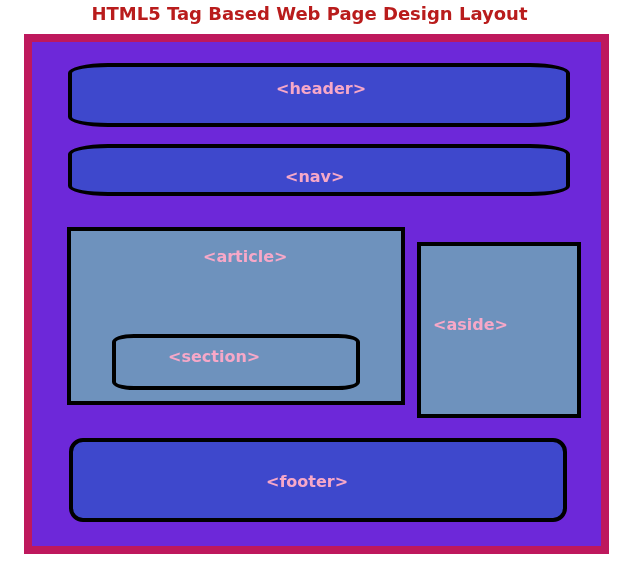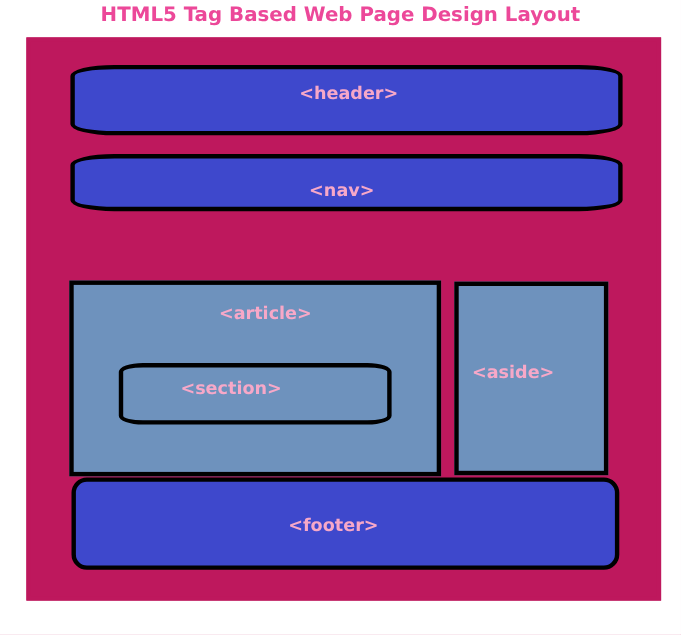--- a/index.html
+++ b/index.html
@@ -1,26 +1,26 @@
 <!DOCTYPE html>
 <html><head>
 <meta charset="utf-8">
 <style>
   html, body { margin: 0; padding: 0; background: #ffffff; }
   body { width: 619px; height: 577px; position: relative; overflow: hidden; font-family: "DejaVu Sans", sans-serif; }
-  .title { position: absolute; left: 0; top: 3px; width: 619px; text-align: center; color: #ec4899; font-weight: bold; font-size: 18px; letter-spacing: 0px; }
-  .outer { position: absolute; left: 24px; top: 34px; width: 569px; height: 504px; background: #be185d; border: 4px solid #be185d; }
+  .title { position: absolute; left: 0; top: 3px; width: 619px; text-align: center; color: #b91c1c; font-weight: bold; font-size: 18px; letter-spacing: 0px; }
+  .outer { position: absolute; left: 24px; top: 34px; width: 569px; height: 504px; background: #6d28d9; border: 8px solid #be185d; }
   .blk { position: absolute; border: 4px solid #000; box-sizing: border-box; }
   .blue { background: #3e48cc; }
-  .steel { background: #6e92bd; margin-top: 32px; }
+  .steel { background: #6e92bd; }
   .lbl { position: absolute; color: #f7a8c8; font-weight: bold; font-size: 16px; white-space: nowrap; }
   .header { left: 36px; top: 21px; width: 502px; height: 64px; border-radius: 40px / 10px; }
   .nav { left: 36px; top: 102px; width: 502px; height: 52px; border-radius: 40px / 10px; }
   .article { left: 35px; top: 185px; width: 338px; height: 178px; }
-  .aside { left: 385px; top: 186px; width: 140px; height: 176px; }
+  .aside { left: 385px; top: 200px; width: 164px; height: 176px; }
   .section { left: 80px; top: 292px; width: 248px; height: 56px; border-radius: 22px / 8px; background: transparent; }
   .footer { left: 37px; top: 396px; width: 498px; height: 84px; border-radius: 14px; }
 </style>
 </head>
 <body>
 
 <div class="title">HTML5 Tag Based Web Page Design Layout</div>
 
 <div class="outer">
 

